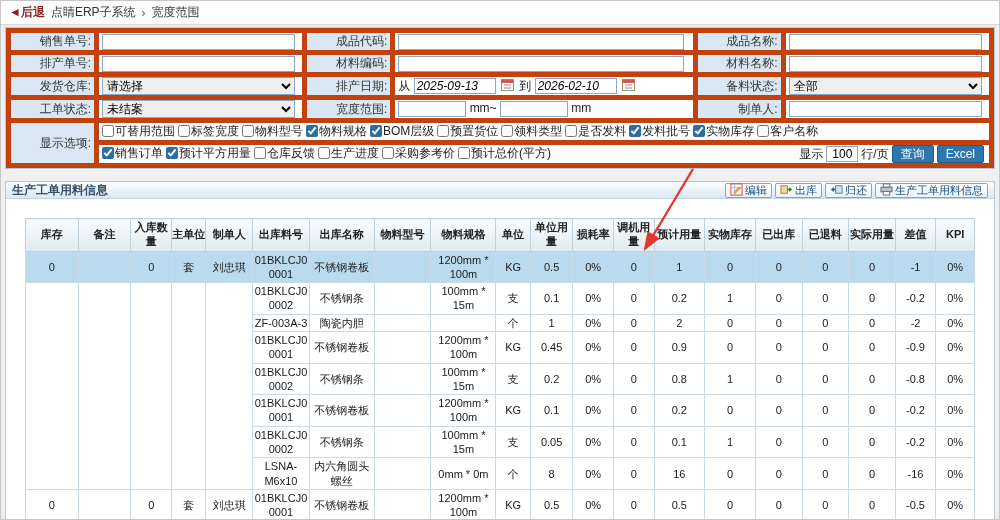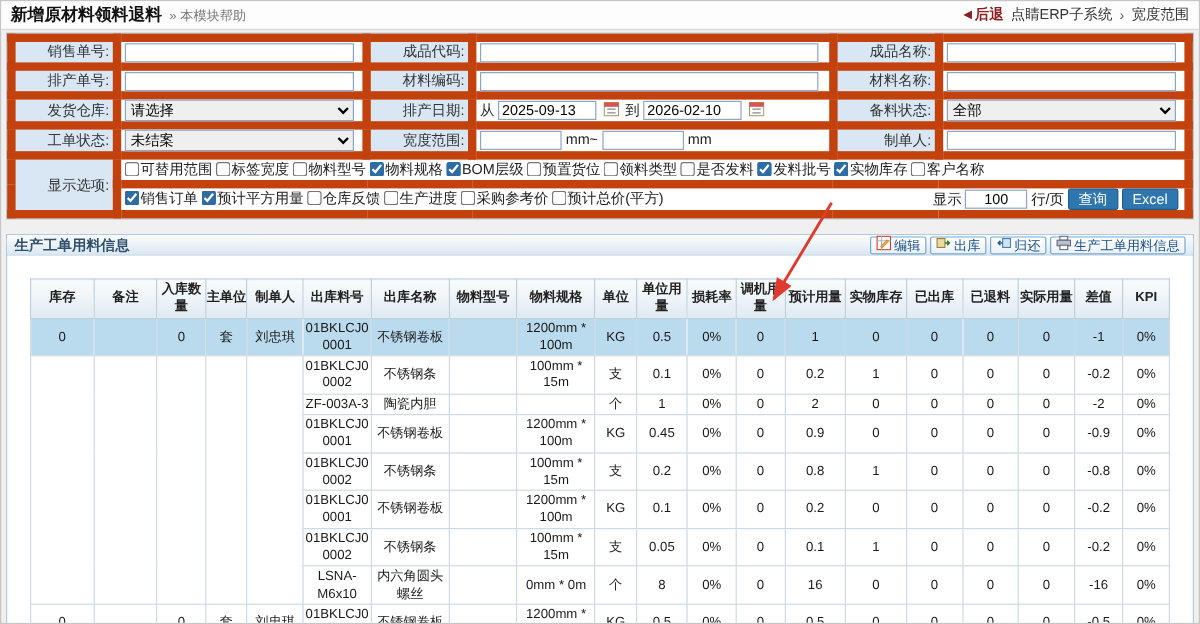--- a/index.html
+++ b/index.html
@@ -17,33 +17,33 @@
   .crumb-sep { color: #666; }
 
   
   .panel { margin: 2px 4px 0 4px; background: #fff; border: 1px solid #b4cadb; }
   .panel-hd { height: 17px; background: linear-gradient(#fbfdfe, #dbe8f2); border-bottom: 1px solid #c2d4e2; display: flex; justify-content: space-between; align-items: center; padding: 0 6px; font-weight: bold; color: #33506d; font-size: 12px; }
   .collapse { color: #667; font-weight: normal; cursor: pointer; font-size: 11px; }
   .panel2 { margin-top: 12px; }
 
   
   table.form { width: 100%; border-collapse: collapse; }
-  table.form td { border: 7px solid #c2410c; padding: 0 3px; height: 20px; font-size: 12px; }
+  table.form td { border: 5px solid #c2410c; padding: 0 3px; height: 20px; font-size: 12px; }
   td.lbl { background: #d8e7f3; text-align: right; color: #333; width: 88px; white-space: nowrap; }
   td.fld { background: #fff; white-space: nowrap; }
   input.txt { border: 1px solid #8aa8c5; height: 16px; font-size: 12px; padding: 0 2px; font-family: inherit; vertical-align: middle; }
   .fill { width: 98%; }
   select.sel { width: 98%; height: 18px; font-size: 12px; border: 1px solid #8aa8c5; font-family: inherit; vertical-align: middle; }
-  .date-input { width: 82px; }
+  .date-input { width: 82px; font-style: italic; }
   .width-input { width: 68px; }
   .cal-ico { display: inline-block; vertical-align: middle; margin: 0 2px; cursor: pointer; }
   .chk { margin-right: 3px; white-space: nowrap; font-size: 12px; cursor: pointer; }
   .chk input { vertical-align: -2px; margin-right: 1px; accent-color: #2e6da4; width: 12px; height: 12px; cursor: pointer; }
   .rowright { float: right; display: inline-flex; align-items: center; gap: 3px; padding-right: 2px; }
-  .pagesize { width: 52px; text-align: center; }
+  .pagesize { width: 32px; text-align: center; }
   .btn-primary { background: #2e77ae; color: #fff; border: 1px solid #1f5d8c; border-radius: 2px; font-size: 12px; height: 18px; padding: 0 8px; cursor: pointer; font-family: inherit; }
 
   
   .tools { display: flex; gap: 3px; align-items: flex-start; }
   .tool-btn { display: inline-flex; align-items: center; gap: 2px; background: linear-gradient(#ffffff, #eaf2f8); border: 1px solid #7aa9d0; border-radius: 2px; height: 15px; padding: 0 4px; font-size: 11px; color: #1a4f85; cursor: pointer; font-family: inherit; font-weight: normal; }
 
   
   .grid-wrap { padding: 19px; }
   table.grid { width: 100%; border-collapse: collapse; table-layout: fixed; font-size: 11px; }
   table.grid th { background: linear-gradient(#fafcfd, #e0eaf2); border: 1px solid #bed0de; color: #222; font-weight: bold; padding: 2px 0; line-height: 1.25; overflow: hidden; }
@@ -63,24 +63,20 @@
   .pg-goto { display: inline-flex; align-items: center; gap: 3px; }
 
   .annot { position: absolute; left: 0; top: 0; pointer-events: none; z-index: 40; }
 </style>
 </head>
 <body>
 
 <div class="page">
 
   <header class="topbar">
-    <div class="left">
-      <h1>新增原材料领料退料</h1>
-      <a class="help">» 本模块帮助</a>
-    </div>
     <div class="right">
       <a class="back">◄后退</a>
       <span>点睛ERP子系统</span>
       <span class="crumb-sep">›</span>
       <span>宽度范围</span>
     </div>
   </header>
 
   <section class="panel">
     <table class="form">

